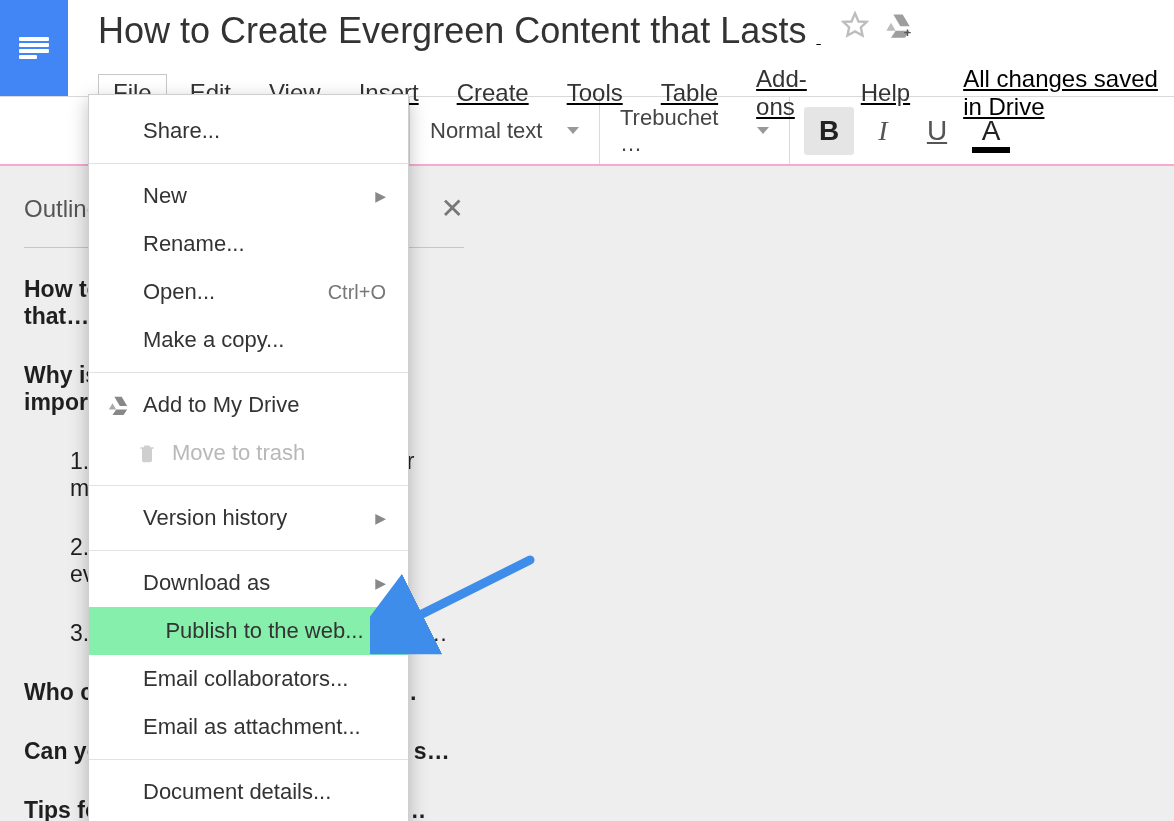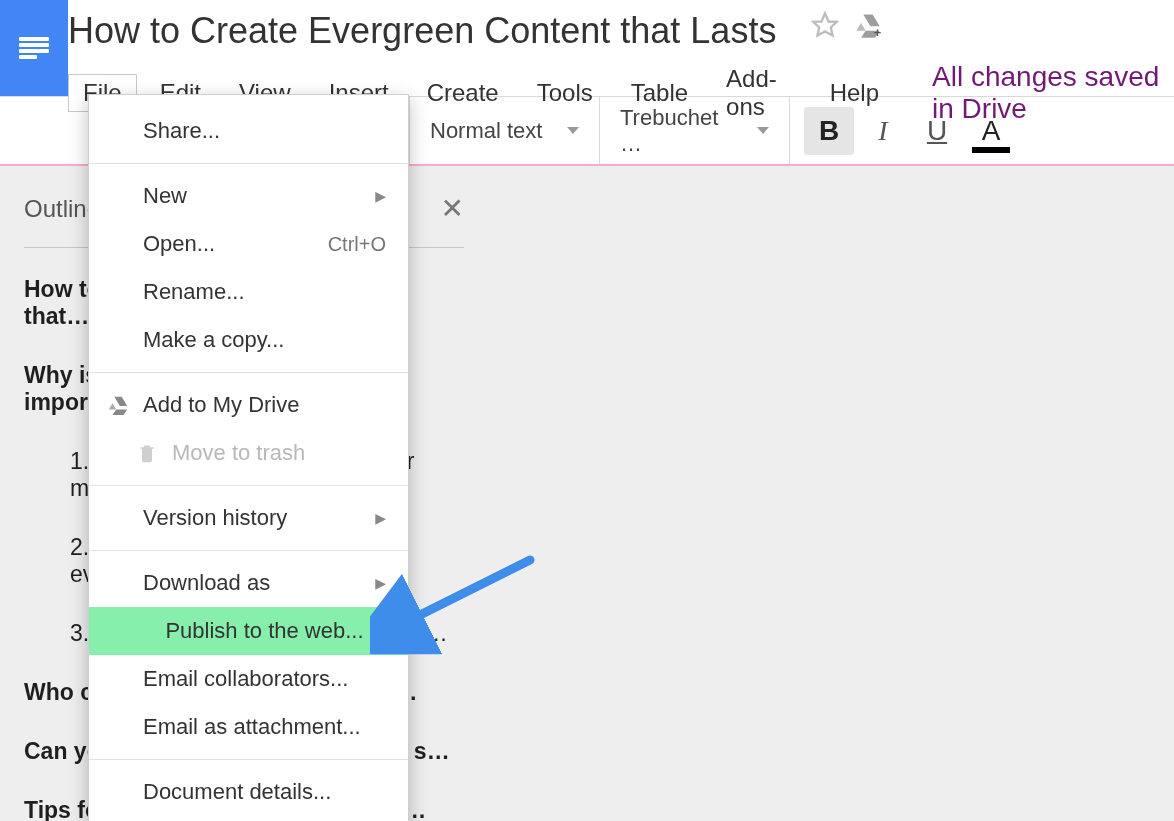--- a/index.html
+++ b/index.html
@@ -6,27 +6,27 @@
   html, body { width: 1174px; height: 821px; font-family: Arial, Helvetica, sans-serif; background:#fff; overflow:hidden; }
   
   .appbar { height: 96px; display:flex; }
   .logo-col { width:68px; height:96px; background:#4285f4; display:flex; align-items:center; justify-content:center; }
   .logo-lines { width:30px; height:22px; display:flex; flex-direction:column; justify-content:space-between;}
   .logo-lines span { display:block; height:4px; background:#fff; border-radius:1px;}
   .logo-lines span:nth-child(1){width:100%;}
   .logo-lines span:nth-child(2){width:100%;}
   .logo-lines span:nth-child(3){width:100%;}
   .logo-lines span:nth-child(4){width:60%;}
-  .title-area { padding-top:10px; flex:1; position:relative;}
+  .title-area { padding-left:30px; padding-top:10px; flex:1; position:relative;text-decoration:underline;}
   .doc-title { font-size:36px; color:#333; font-weight:400; display:inline-block; padding-right:10px;}
   .title-icons { display:inline-flex; gap:14px; align-items:center; position:relative; top:-4px; left:20px;}
   .menu-row { margin-top:8px; display:flex; align-items:center; gap:8px; font-size:24px; color:#333;}
   .menu-item { padding:4px 14px; border:1px solid transparent; cursor:default;}
   .menu-item.active { border:1px solid #c8c8c8; background:#fff;}
-  .save-status { margin-left:30px; color:#701a75; font-size:28px;}
+  .save-status { margin-left:30px; color:#000000; font-size:24px;}
   
   .toolbar { height:70px; border-top:1px solid #d9d9d9; border-bottom:2px solid #f9a8d4; display:flex; align-items:center; background:#fff;}
   .tb-seg { height:100%; display:flex; align-items:center; border-right:1px solid #d9d9d9; padding:0 20px; font-size:22px; color:#444;}
   .tb-seg.dropdown { gap:20px; justify-content:space-between;}
   .caret { width:0;height:0;border-left:6px solid transparent;border-right:6px solid transparent;border-top:7px solid #999; }
   .tb-btn { width:50px; height:48px; display:flex; align-items:center; justify-content:center; font-size:28px; color:#222; }
   .tb-btn.bold { background:#e5e5e5; border-radius:3px; font-weight:700;}
   .tb-btn.italic { font-style:italic; font-family:"Times New Roman",serif; color:#555;}
   .tb-btn.underline { text-decoration:underline; color:#555;}
   .tb-btn.textcolor { position:relative; font-size:28px;}
@@ -153,26 +153,26 @@
 <div class="file-menu">
   <div class="fm-item">
       <span>Share...</span>
     </div>
   <div class="fm-sep"></div>
   <div class="fm-item">
      <span>New</span>
      <span class="sub-caret">▶</span>
   </div>
   <div class="fm-item">
+      <span>Rename...</span>
+    </div>
+  <div class="fm-item">
      <span>Open...</span>
      <span class="shortcut">Ctrl+O</span>
   </div>
-  <div class="fm-item">
-      <span>Rename...</span>
-    </div>
   <div class="fm-item">
       <span>Make a copy...</span>
     </div>
   <div class="fm-sep"></div>
   <div class="fm-item">
      <span class="fm-icon">
        <svg width="24" height="22" viewBox="0 0 24 24">
           <path fill="#888" d="M8 3h8l6 10h-8L8 3z"></path>
           <path fill="#aaa" d="M2 17l4-7 4 7H2z"></path>
           <path fill="#888" d="M10 17h12l-4 6H6l4-6z"></path>

